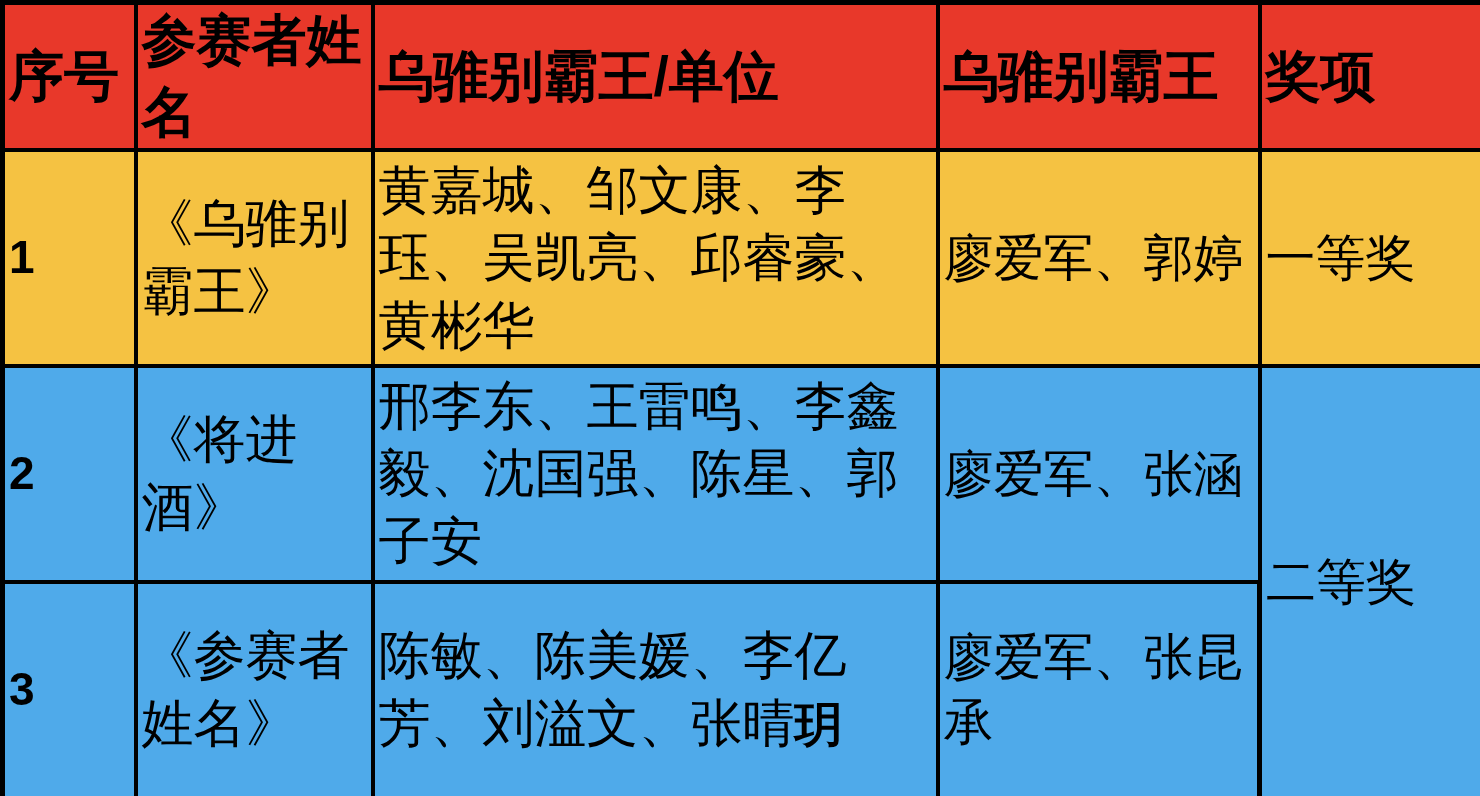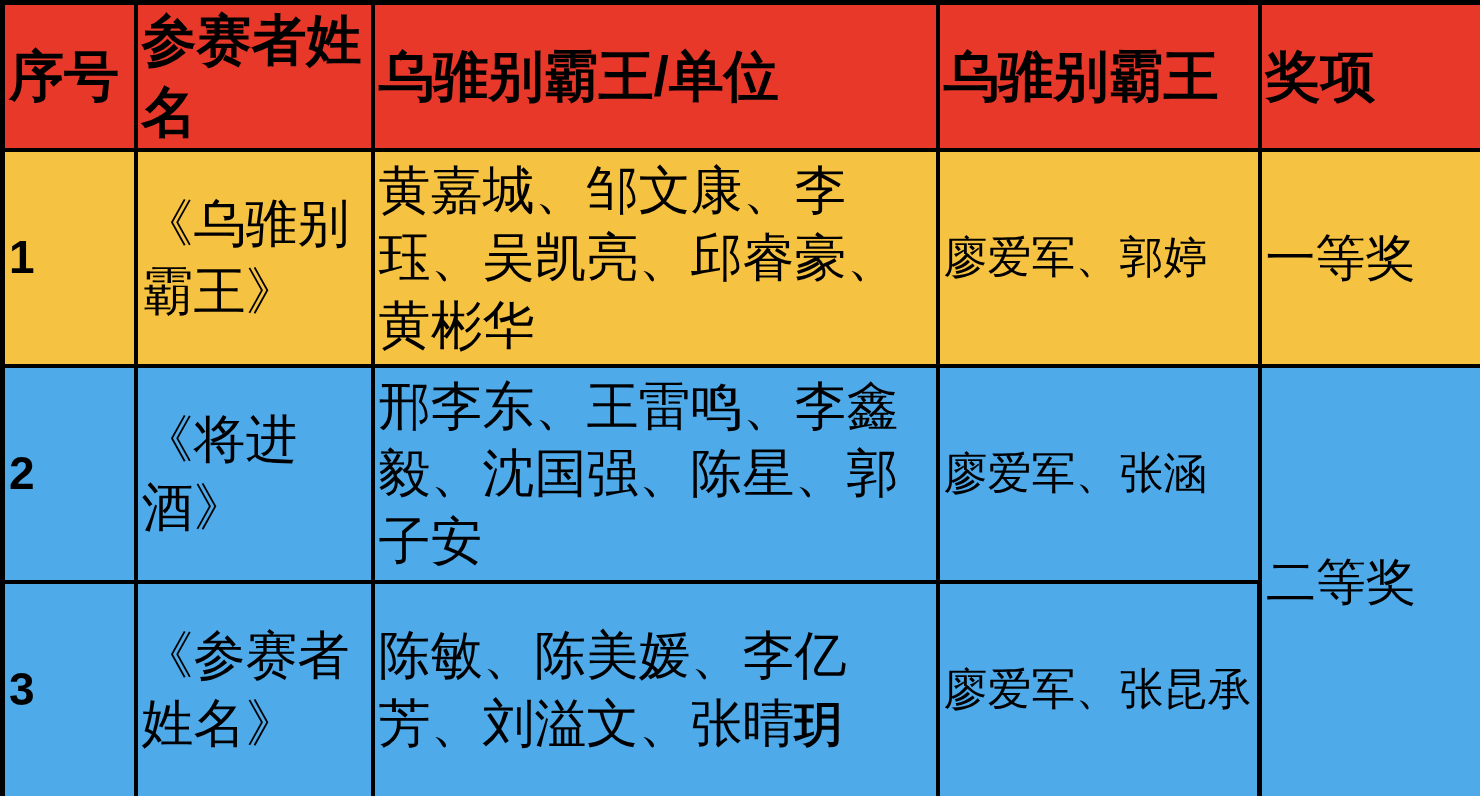--- a/index.html
+++ b/index.html
@@ -70,21 +70,21 @@
   .cell-title {
     font-size: 52px;
     line-height: 1.45;
   }
   .cell-members {
     font-size: 52px;
     line-height: 1.45;
     letter-spacing: 0px;
   }
   .cell-teacher {
-    font-size: 44px;
+    font-size: 50px;
   }
   .cell-award {
     font-size: 50px;
   }
   .mixed-glyph {
     font-family: "DejaVu Sans", "Liberation Sans", sans-serif;
     font-weight: bold;
     font-size: 48px;
   }
 </style>

